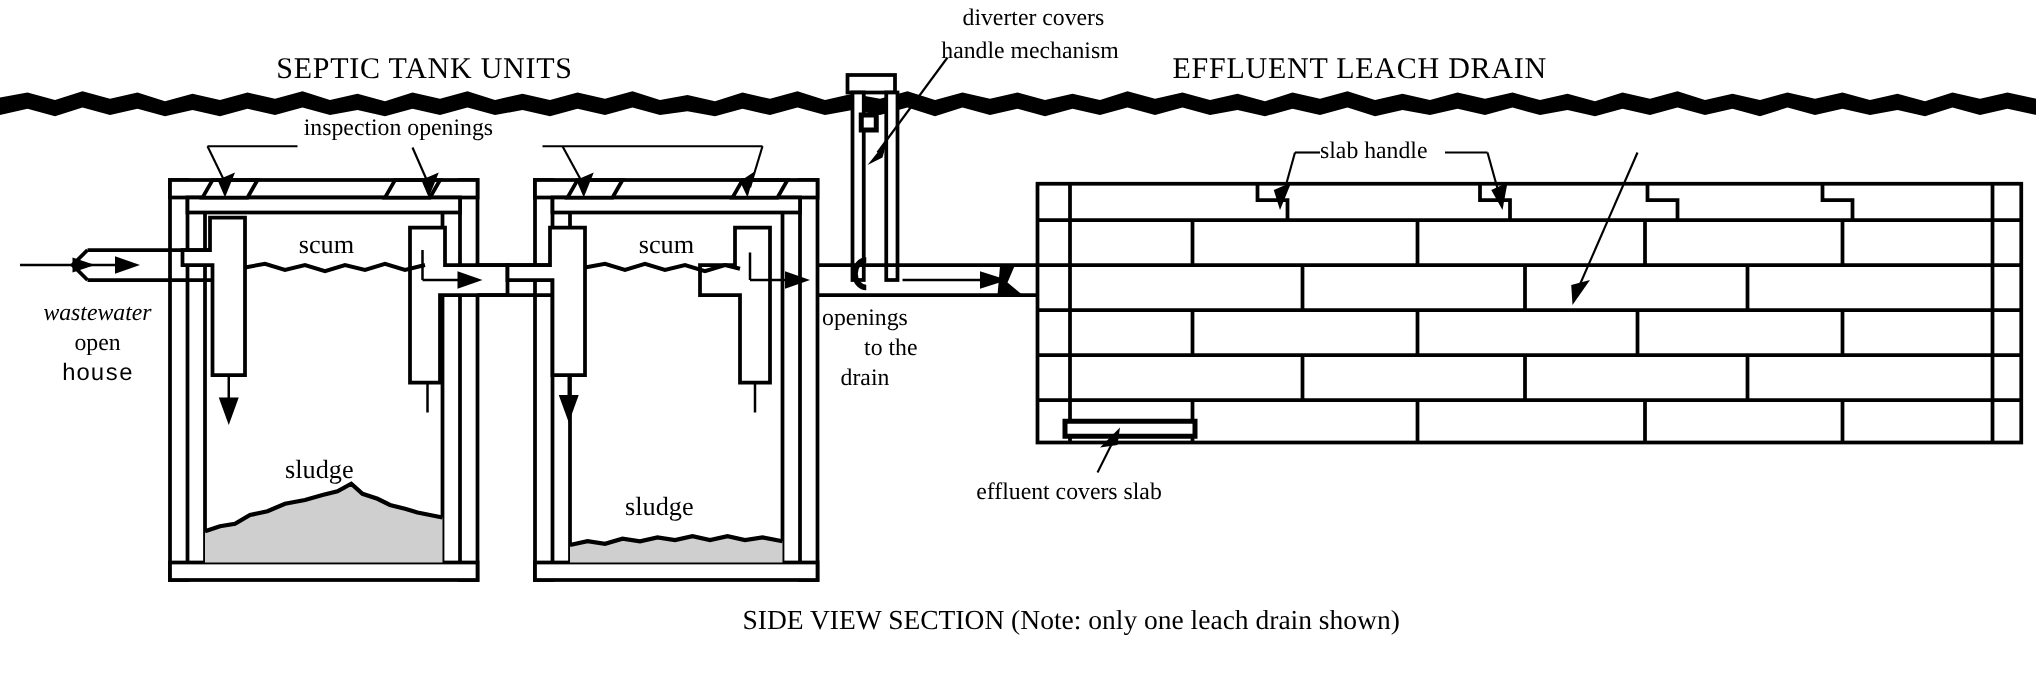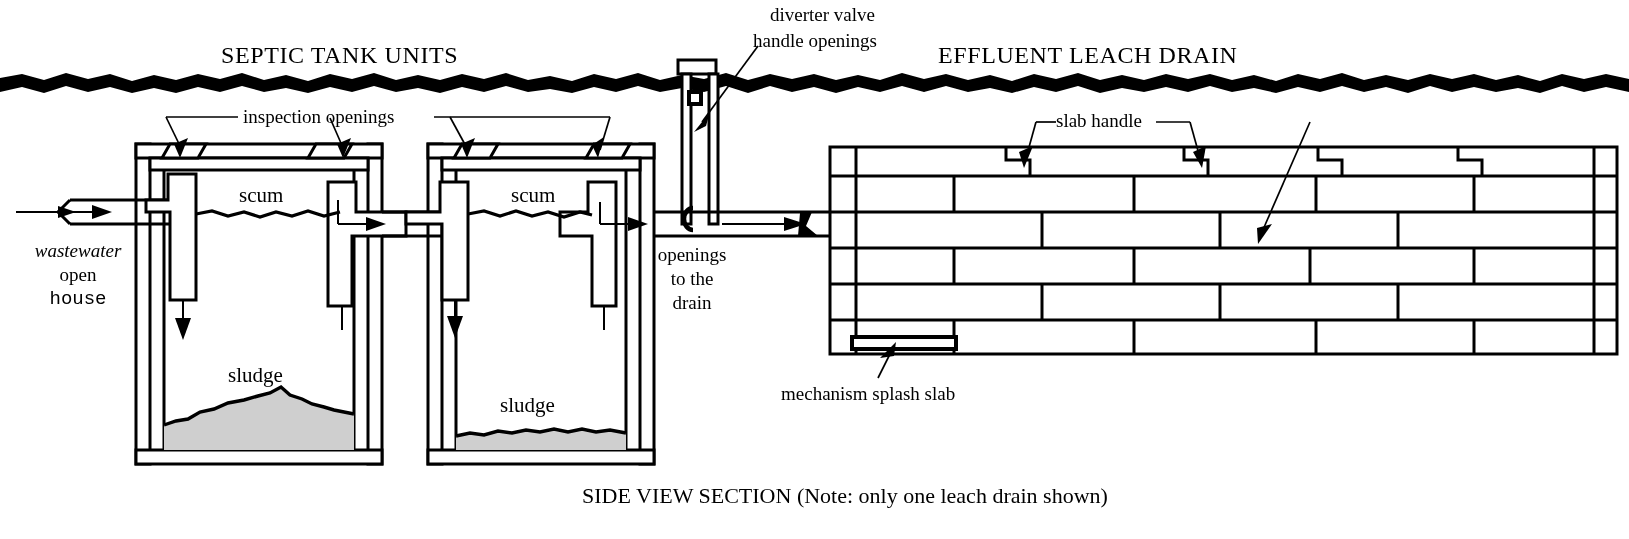--- a/index.html
+++ b/index.html
@@ -52,20 +52,21 @@
   }
   .label {
     font-size: 19px;
   }
   .label-c {
     font-size: 19px;
     text-align: center;
   }
   .caption {
     font-size: 22px;
+    margin-left: 12px;
   }
   .inline-lbl {
     font-size: 21px;
   }
 </style>
 </head>
 <body>
 
 <div id="diagram-root">
 
@@ -310,42 +311,42 @@
       <path class="leader" d="M878,378 L892,350"></path>
       <path class="arrowhd" d="M896,342 L880,358 L894,356 Z"></path>
     </g>
 
   </svg>
 
   <div class="txt title" style="left:221px; top:42px;">SEPTIC TANK UNITS</div>
 
   <div class="txt title" style="left:938px; top:42px;text-align:center;">EFFLUENT LEACH DRAIN</div>
 
-  <div class="txt label" style="left:770px; top:4px;">diverter valve</div>
-
-  <div class="txt label" style="left:753px; top:30px;">handle openings</div>
-
-  <div class="txt label" style="left:243px; top:106px;">inspection openings</div>
+  <div class="txt label" style="left:770px; top:4px;">diverter covers</div>
+
+  <div class="txt label" style="left:753px; top:30px;">handle mechanism</div>
+
+  <div class="txt label" style="left:243px; top:92px;">inspection openings</div>
 
   <div class="txt label" style="left:1056px; top:110px;">slab handle</div>
 
 
   <div class="txt inline-lbl" style="left:239px; top:183px;">scum</div>
 
   <div class="txt inline-lbl" style="left:511px; top:183px;">scum</div>
 
   <div class="txt inline-lbl" style="left:228px; top:363px;">sludge</div>
 
   <div class="txt inline-lbl" style="left:500px; top:393px;">sludge</div>
 
   <div class="txt label-c" style="left:14px; top:240px; width:128px;font-style:italic;">wastewater</div>
   <div class="txt label-c" style="left:14px; top:264px; width:128px;">open</div>
   <div class="txt label-c" style="left:14px; top:288px; width:128px;font-family:Liberation Mono, monospace;">house</div>
 
   <div class="txt label-c" style="left:650px; top:244px; width:84px;">openings</div>
-  <div class="txt label-c" style="left:650px; top:268px; width:84px;">to the</div>
+  <div class="txt label-c" style="left:650px; top:268px; width:84px;text-align:right;">to the</div>
   <div class="txt label-c" style="left:650px; top:292px; width:84px;">drain</div>
 
-  <div class="txt label" style="left:781px; top:383px;">mechanism splash slab</div>
+  <div class="txt label" style="left:781px; top:383px;">effluent covers slab</div>
 
   <div class="txt caption" style="left:582px; top:483px;">SIDE VIEW SECTION (Note: only one leach drain shown)</div>
 
 </div>
 
 </body></html>

